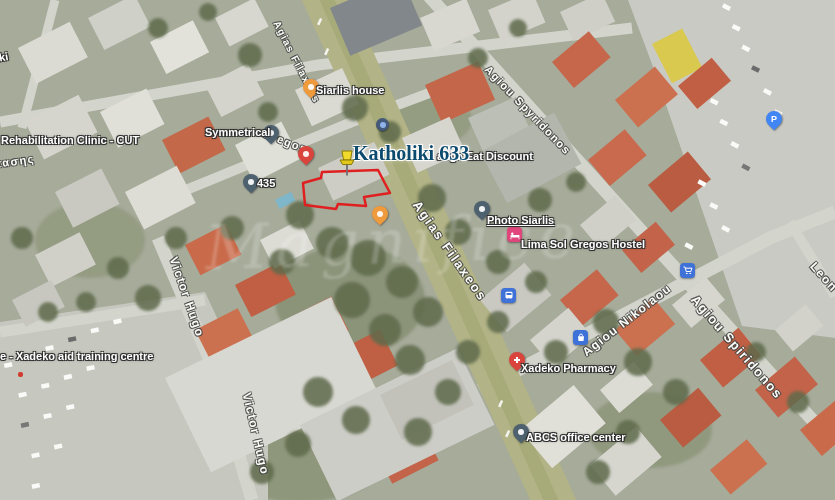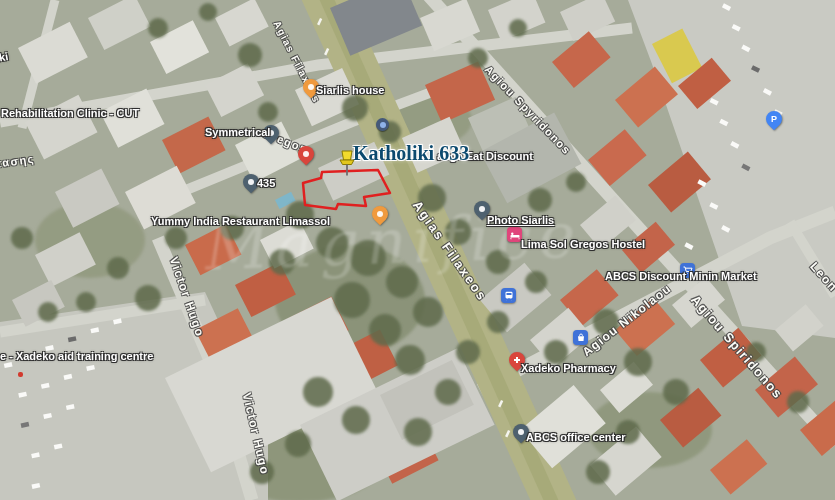--- a/index.html
+++ b/index.html
@@ -252,30 +252,28 @@
   <div class="street" style="left:528px;top:110px;font-size:11px;transform:translate(-50%,-50%) rotate(46deg);">Agiou Spyridonos</div>
   <div class="street" style="left:737px;top:347px;font-size:13px;transform:translate(-50%,-50%) rotate(49deg);">Agiou Spiridonos</div>
   <div class="street" style="left:627px;top:320px;transform:translate(-50%,-50%) rotate(-38deg);">Agiou Nikolaou</div>
   <div class="street" style="left:187px;top:297px;transform:translate(-50%,-50%) rotate(71deg);">Victor Hugo</div>
   <div class="street" style="left:256px;top:434px;transform:translate(-50%,-50%) rotate(77deg);">Victor Hugo</div>
   <div class="street" style="left:285px;top:141px;font-size:11px;transform:translate(-50%,-50%) rotate(21deg);">Gregos</div>
   <div class="street" style="left:824px;top:277px;transform:translate(-50%,-50%) rotate(48deg);">Leon</div>
   <div class="street" style="left:-4px;top:155px;font-size:11px;transform:rotate(-8deg);">τασης</div>
 
   <div class="lbl" style="left:-4px;top:51px;transform:rotate(-10deg);">iki</div>
-  <div class="lbl" style="left:1px;top:107px;">Rehabilitation Clinic - CUT</div>
+  <div class="lbl" style="left:1px;top:134px;">Rehabilitation Clinic - CUT</div>
   <div class="lbl" style="left:205px;top:126px;">Symmetrical</div>
   <div class="lbl" style="left:257px;top:177px;">435</div>
   <div class="lbl" style="left:316px;top:84px;">Siarlis house</div>
   <div class="lbl" style="left:437px;top:150px;">ange Eat Discount</div>
   <div class="big" style="left:353px;top:142px;">Katholiki 633</div>
   <div class="lbl" style="left:487px;top:214px;text-decoration:underline;">Photo Siarlis</div>
   <div class="lbl" style="left:521px;top:238px;">Lima Sol Gregos Hostel</div>
-  <div class="lbl" style="left:605px;top:270px;">ABCS Discount Minin Market</div>
-  <div class="lbl" style="left:151px;top:215px;">Yummy India Restaurant Limassol</div>
   <div class="lbl" style="left:521px;top:362px;">Xadeko Pharmacy</div>
   <div class="lbl" style="left:526px;top:431px;">ABCS office center</div>
   <div class="lbl" style="left:0px;top:350px;">e - Xadeko aid training centre</div>
 
   <div class="pin slate" style="left:263px;top:125px;">
     <div class="head"></div>
       <div class="dot"></div>
     </div>
   <div class="pin slate" style="left:243px;top:174px;">
     <div class="head"></div>

